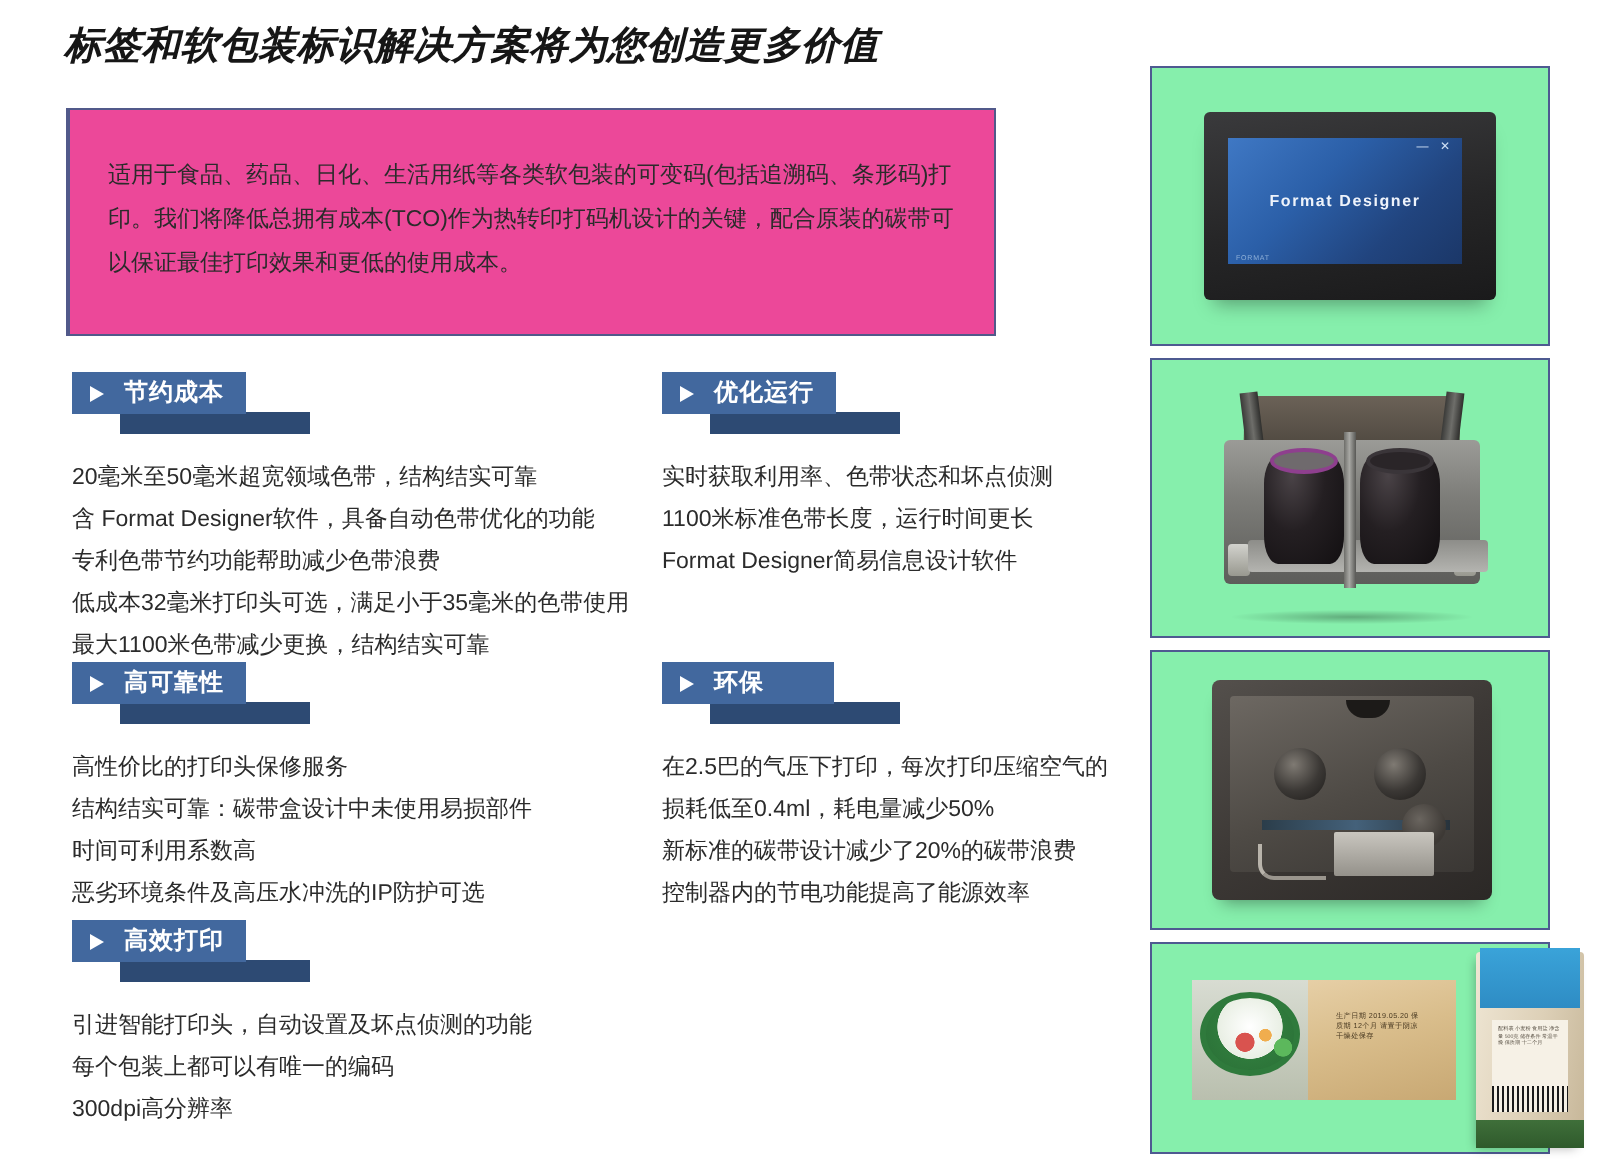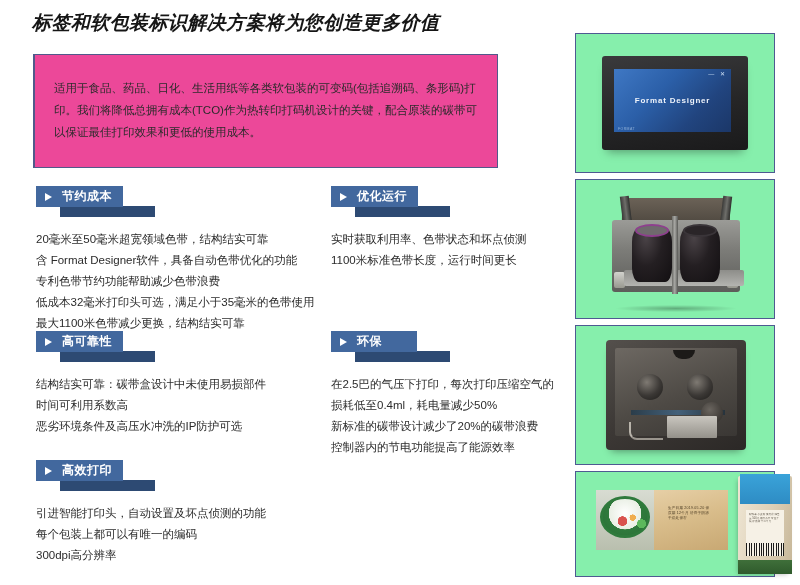--- a/index.html
+++ b/index.html
@@ -441,32 +441,34 @@
     <div class="badge-wrap">
       <div class="badge-shadow"></div>
       <div class="badge-main">
         <span class="badge-tri"></span>
         <span class="badge-label">优化运行</span>
       </div>
     </div>
     <div class="feature-lines">
       <div>实时获取利用率、色带状态和坏点侦测</div>
       <div>1100米标准色带长度，运行时间更长</div>
+      <div>Format Designer简易信息设计软件</div>
     </div>
   </div>
 
   <div class="feature c0 r1">
     <div class="badge-wrap">
       <div class="badge-shadow"></div>
       <div class="badge-main">
         <span class="badge-tri"></span>
         <span class="badge-label">高可靠性</span>
       </div>
     </div>
     <div class="feature-lines">
+      <div>高性价比的打印头保修服务</div>
       <div>结构结实可靠：碳带盒设计中未使用易损部件</div>
       <div>时间可利用系数高</div>
       <div>恶劣环境条件及高压水冲洗的IP防护可选</div>
     </div>
   </div>
 
   <div class="feature c1 r1">
     <div class="badge-wrap">
       <div class="badge-shadow"></div>
       <div class="badge-main">

